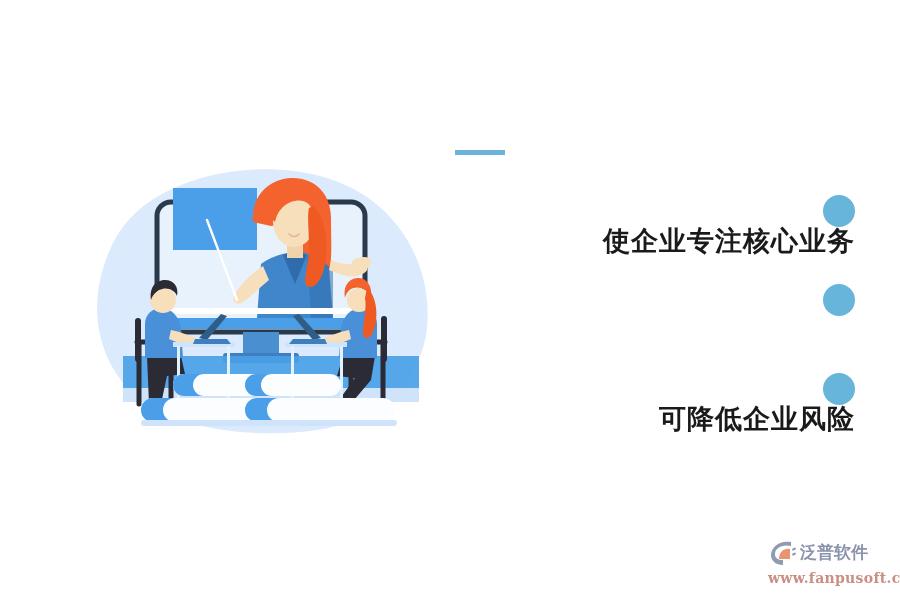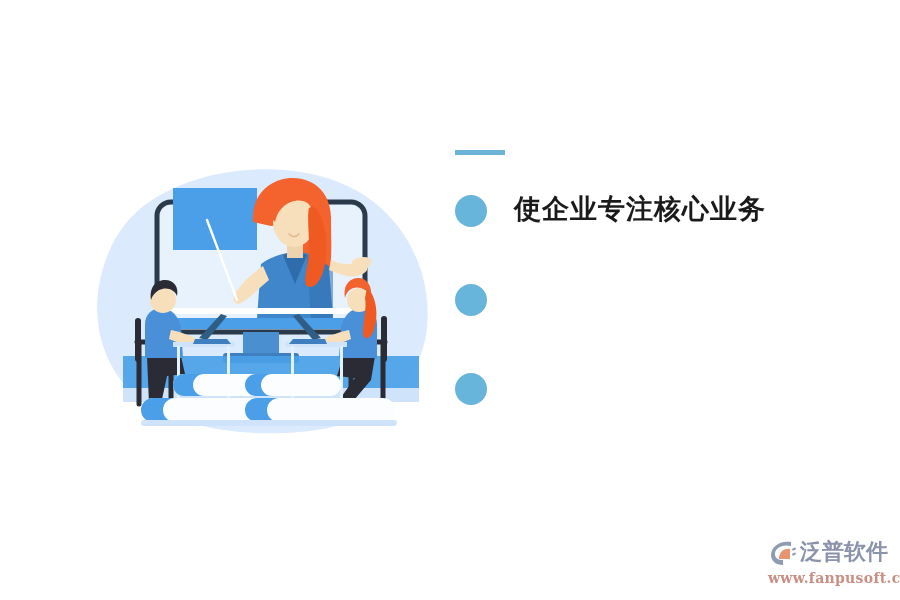--- a/index.html
+++ b/index.html
@@ -45,23 +45,24 @@
   #accent-rule {
     width: 50px;
     height: 5px;
     background: #6bb3d8;
     margin: 0 0 40px 0;
     border-radius: 0;
   }
 
   .bullet-row {
     display: flex;
-    align-items: flex-start;
+    align-items: flex-end;
     height: 44px;
     margin-bottom: 45px;
+    flex-direction: column;
   }
   .bullet-row:last-child { margin-bottom: 0; }
 
   .bullet-dot {
     width: 32px;
     height: 32px;
     border-radius: 50%;
     background: #68b5dc;
     flex: 0 0 32px;
   }
@@ -91,21 +92,21 @@
     height: 32px;
   }
   #logo-mark {
     width: 30px;
     height: 30px;
     flex: 0 0 30px;
   }
   #logo-wordmark {
     margin-left: 2px;
     font-family: "DejaVu Sans", "Liberation Sans", sans-serif;
-    font-size: 22px;
+    font-size: 17px;
     font-weight: bold;
     color: #8a93ab;
     letter-spacing: 0px;
     line-height: 1;
     white-space: nowrap;
   }
   #logo-url {
     font-family: "DejaVu Serif", "Liberation Serif", serif;
     font-size: 14px;
     font-weight: bold;
@@ -259,20 +260,21 @@
       <span class="bullet-dot"></span>
       <span class="bullet-text">使企业专注核心业务</span>
     </div>
 
     <div class="bullet-row">
       <span class="bullet-dot"></span>
     </div>
 
     <div class="bullet-row">
       <span class="bullet-dot"></span>
+      <span class="bullet-text">可降低企业风险</span>
     </div>
 
   </div>
 
   <div id="logo">
     <div id="logo-row">
       <span id="logo-mark">
         <svg width="30" height="30" viewBox="0 0 30 30" xmlns="http://www.w3.org/2000/svg">
 
           <path d="M23,5 C12,3 3,10 3,18 C3,24 8,28 15,28 L15,23

